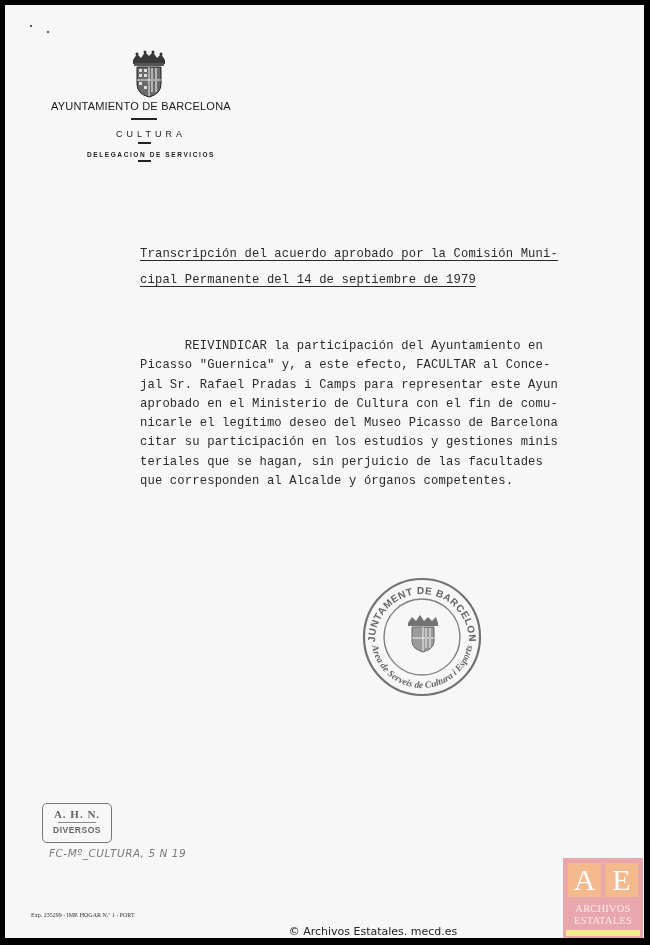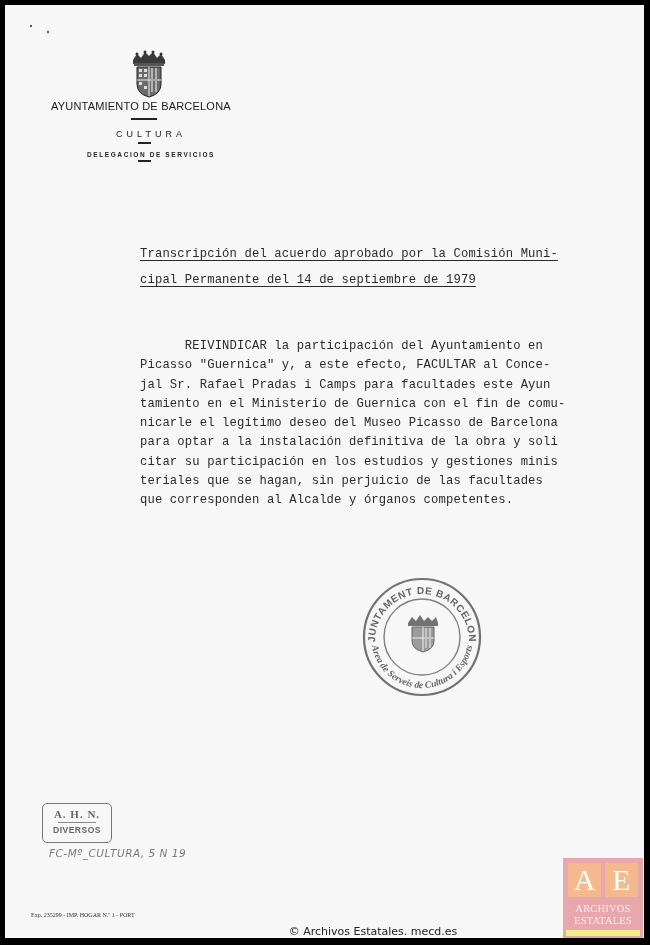--- a/index.html
+++ b/index.html
@@ -113,24 +113,23 @@
   <div class="abs lh-rule" style="left:133px;top:137px;width:13px;"></div>
   <div class="abs lh-deleg">DELEGACION DE SERVICIOS</div>
   <div class="abs lh-rule" style="left:133px;top:155px;width:13px;"></div>
 
   <div class="abs tw heading-line" style="left:135px;top:242px;">Transcripción del acuerdo aprobado por la Comisión Muni-</div>
   <div class="abs tw heading-line" style="left:135px;top:268px;">cipal Permanente del 14 de septiembre de 1979</div>
 
   <div class="abs" style="left:135px;top:332px;">
     <div class="tw body-line">      REIVINDICAR la participación del Ayuntamiento en</div>
     <div class="tw body-line">Picasso "Guernica" y, a este efecto, FACULTAR al Conce-</div>
-    <div class="tw body-line">jal Sr. Rafael Pradas i Camps para facultades este Ayun</div>
-    <div class="tw body-line">tamiento en el Ministerio de Guernica con el fin de comu-</div>
+    <div class="tw body-line">jal Sr. Rafael Pradas i Camps para representar este Ayun</div>
+    <div class="tw body-line">aprobado en el Ministerio de Cultura con el fin de comu-</div>
     <div class="tw body-line">nicarle el legítimo deseo del Museo Picasso de Barcelona</div>
-    <div class="tw body-line">para optar a la instalación definitiva de la obra y soli</div>
     <div class="tw body-line">citar su participación en los estudios y gestiones minis</div>
     <div class="tw body-line">teriales que se hagan, sin perjuicio de las facultades</div>
     <div class="tw body-line">que corresponden al Alcalde y órganos competentes.</div>
   </div>
 
   <svg class="abs stamp" viewBox="0 0 130 125">
     <defs>
       <path id="sealTop" d="M 18 66 A 47 47 0 0 1 112 66"></path>
       <path id="sealBottom" d="M 14 62 A 51 51 0 0 0 116 62"></path>
     </defs>

